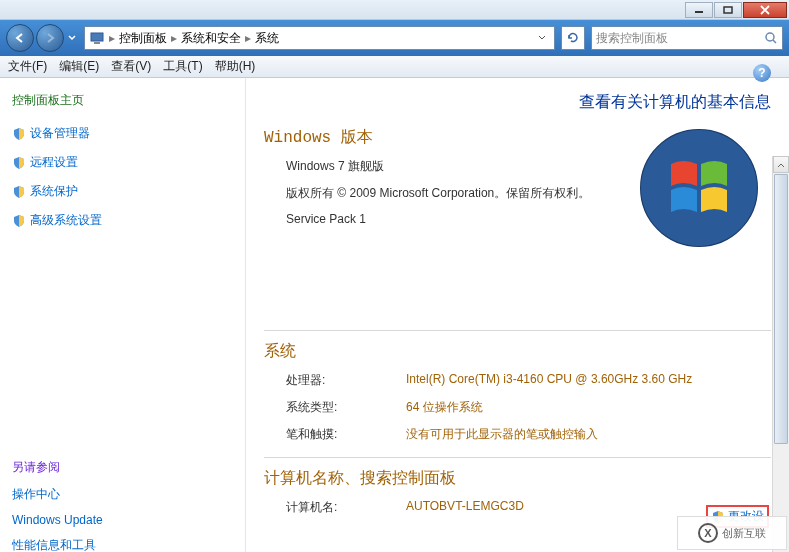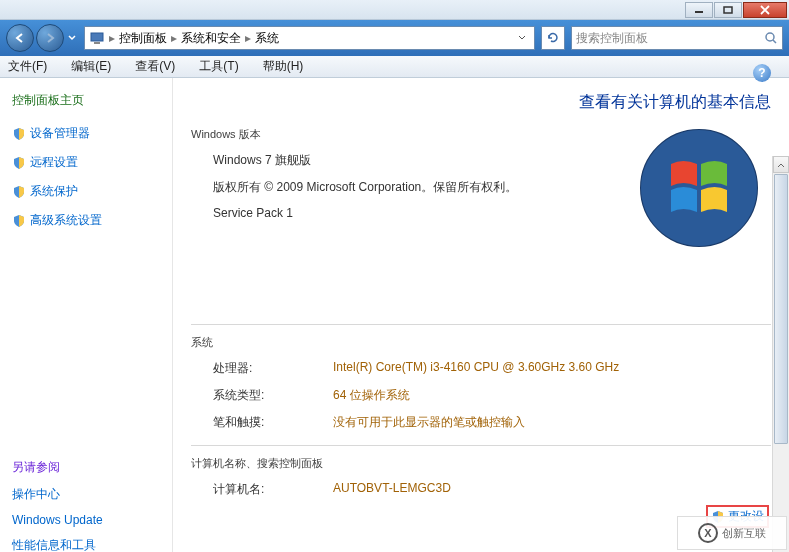--- a/index.html
+++ b/index.html
@@ -15,39 +15,39 @@
 .navbar { height: 36px; background: linear-gradient(to bottom, #4690d8, #2f6fb8); display: flex; align-items: center; padding: 0 6px; gap: 6px; }
 .nav-arrows { display: flex; gap: 2px; align-items: center; }
 .nav-arrow { width: 28px; height: 28px; border-radius: 50%; background: radial-gradient(circle at 30% 30%, #6fa8dc, #2b5c94); display: flex; align-items: center; justify-content: center; border: 1px solid #1e4a78; }
 .nav-dd { width: 12px; height: 24px; display: flex; align-items: center; justify-content: center; }
 .address { flex: 1; height: 24px; background: #fff; border: 1px solid #6a8bb0; display: flex; align-items: center; padding: 0 4px; font-size: 12px; gap: 4px; }
 .address .icon-monitor { width: 16px; height: 16px; }
 .address .crumb { color: #000; }
 .address .sep { color: #777; }
 .address .dd { margin-left: auto; width: 16px; display: flex; justify-content: center; }
 .refresh { width: 24px; height: 24px; background: #fff; border: 1px solid #6a8bb0; display: flex; align-items: center; justify-content: center; }
-.searchbox { width: 212px; height: 24px; background: #fff; border: 1px solid #6a8bb0; display: flex; align-items: center; padding: 0 4px; font-size: 12px; color: #888; }
+.searchbox { width: 192px; height: 24px; background: #fff; border: 1px solid #6a8bb0; display: flex; align-items: center; padding: 0 4px; font-size: 12px; color: #888; }
 .searchbox .mag { margin-left: auto; }
 
 
-.menubar { height: 22px; background: linear-gradient(to bottom, #f6f9fc, #e3eaf2); border-bottom: 1px solid #c0cdd9; display: flex; align-items: center; padding: 0 8px; font-size: 12px; gap: 24px; }
+.menubar { height: 22px; background: linear-gradient(to bottom, #f6f9fc, #e3eaf2); border-bottom: 1px solid #c0cdd9; display: flex; align-items: center; padding: 0 8px; font-size: 12px; gap: 12px; }
 .menubar span { color: #222; }
 
 
 .body { display: flex; height: calc(552px - 20px - 36px - 22px); position: relative; }
-.sidebar { width: 173px; background: #fff; padding: 14px 12px; font-size: 12px; border-right: 1px solid #e6e6e6; }
+.sidebar { width: 246px; background: #fff; padding: 14px 12px; font-size: 12px; border-right: 1px solid #e6e6e6; }
 .sidebar .home { color: #1a6e1a; font-size: 12px; margin-bottom: 16px; }
 .sidebar .item { display: flex; align-items: center; gap: 4px; color: #0066cc; margin-bottom: 12px; }
 .sidebar .shield { width: 14px; height: 14px; }
 .sidebar .seealso-label { color: #6d28d9; margin-top: 230px; margin-bottom: 10px; }
 .sidebar .seealso { color: #0066cc; margin-bottom: 10px; }
 
 .content { flex: 1; padding: 14px 18px; font-size: 12px; color: #333; position: relative; overflow: hidden; }
 .content h1 { font-size: 16px; font-weight: normal; color: #003399; margin-bottom: 14px; text-align: right; }
-.content .section-title { color: #404040; margin-bottom: 10px; font-size: 11px; }
+.content .section-title { color: #a16207; margin-bottom: 10px; font-size: 16px; font-family: Liberation Mono, monospace; }
 .content .row { display: flex; margin-bottom: 10px; padding-left: 22px; }
 .content .row .label { width: 120px; color: #333; }
 .content .row .value { color: #a16207; }
 .content .row .value.link { color: #0066cc; }
 .content .indent { padding-left: 22px; margin-bottom: 10px; }
 .content .hr { border-top: 1px solid #d8d8d8; margin: 14px 0 10px 0; }
 .content .winlogo { position: absolute; right: 30px; top: 50px; width: 120px; height: 120px; }
 .content .change-link { position: absolute; right: 20px; bottom: 24px; display: flex; align-items: center; gap: 3px; color: #0066cc; border: 2px solid #e84545; padding: 1px 3px; }
 
 .help-icon { position: absolute; right: 18px; top: 64px; width: 18px; height: 18px; border-radius: 50%; background: radial-gradient(circle at 35% 30%, #a8d0f8, #3a7bc8); color: #fff; font-size: 12px; display: flex; align-items: center; justify-content: center; font-weight: bold; }

